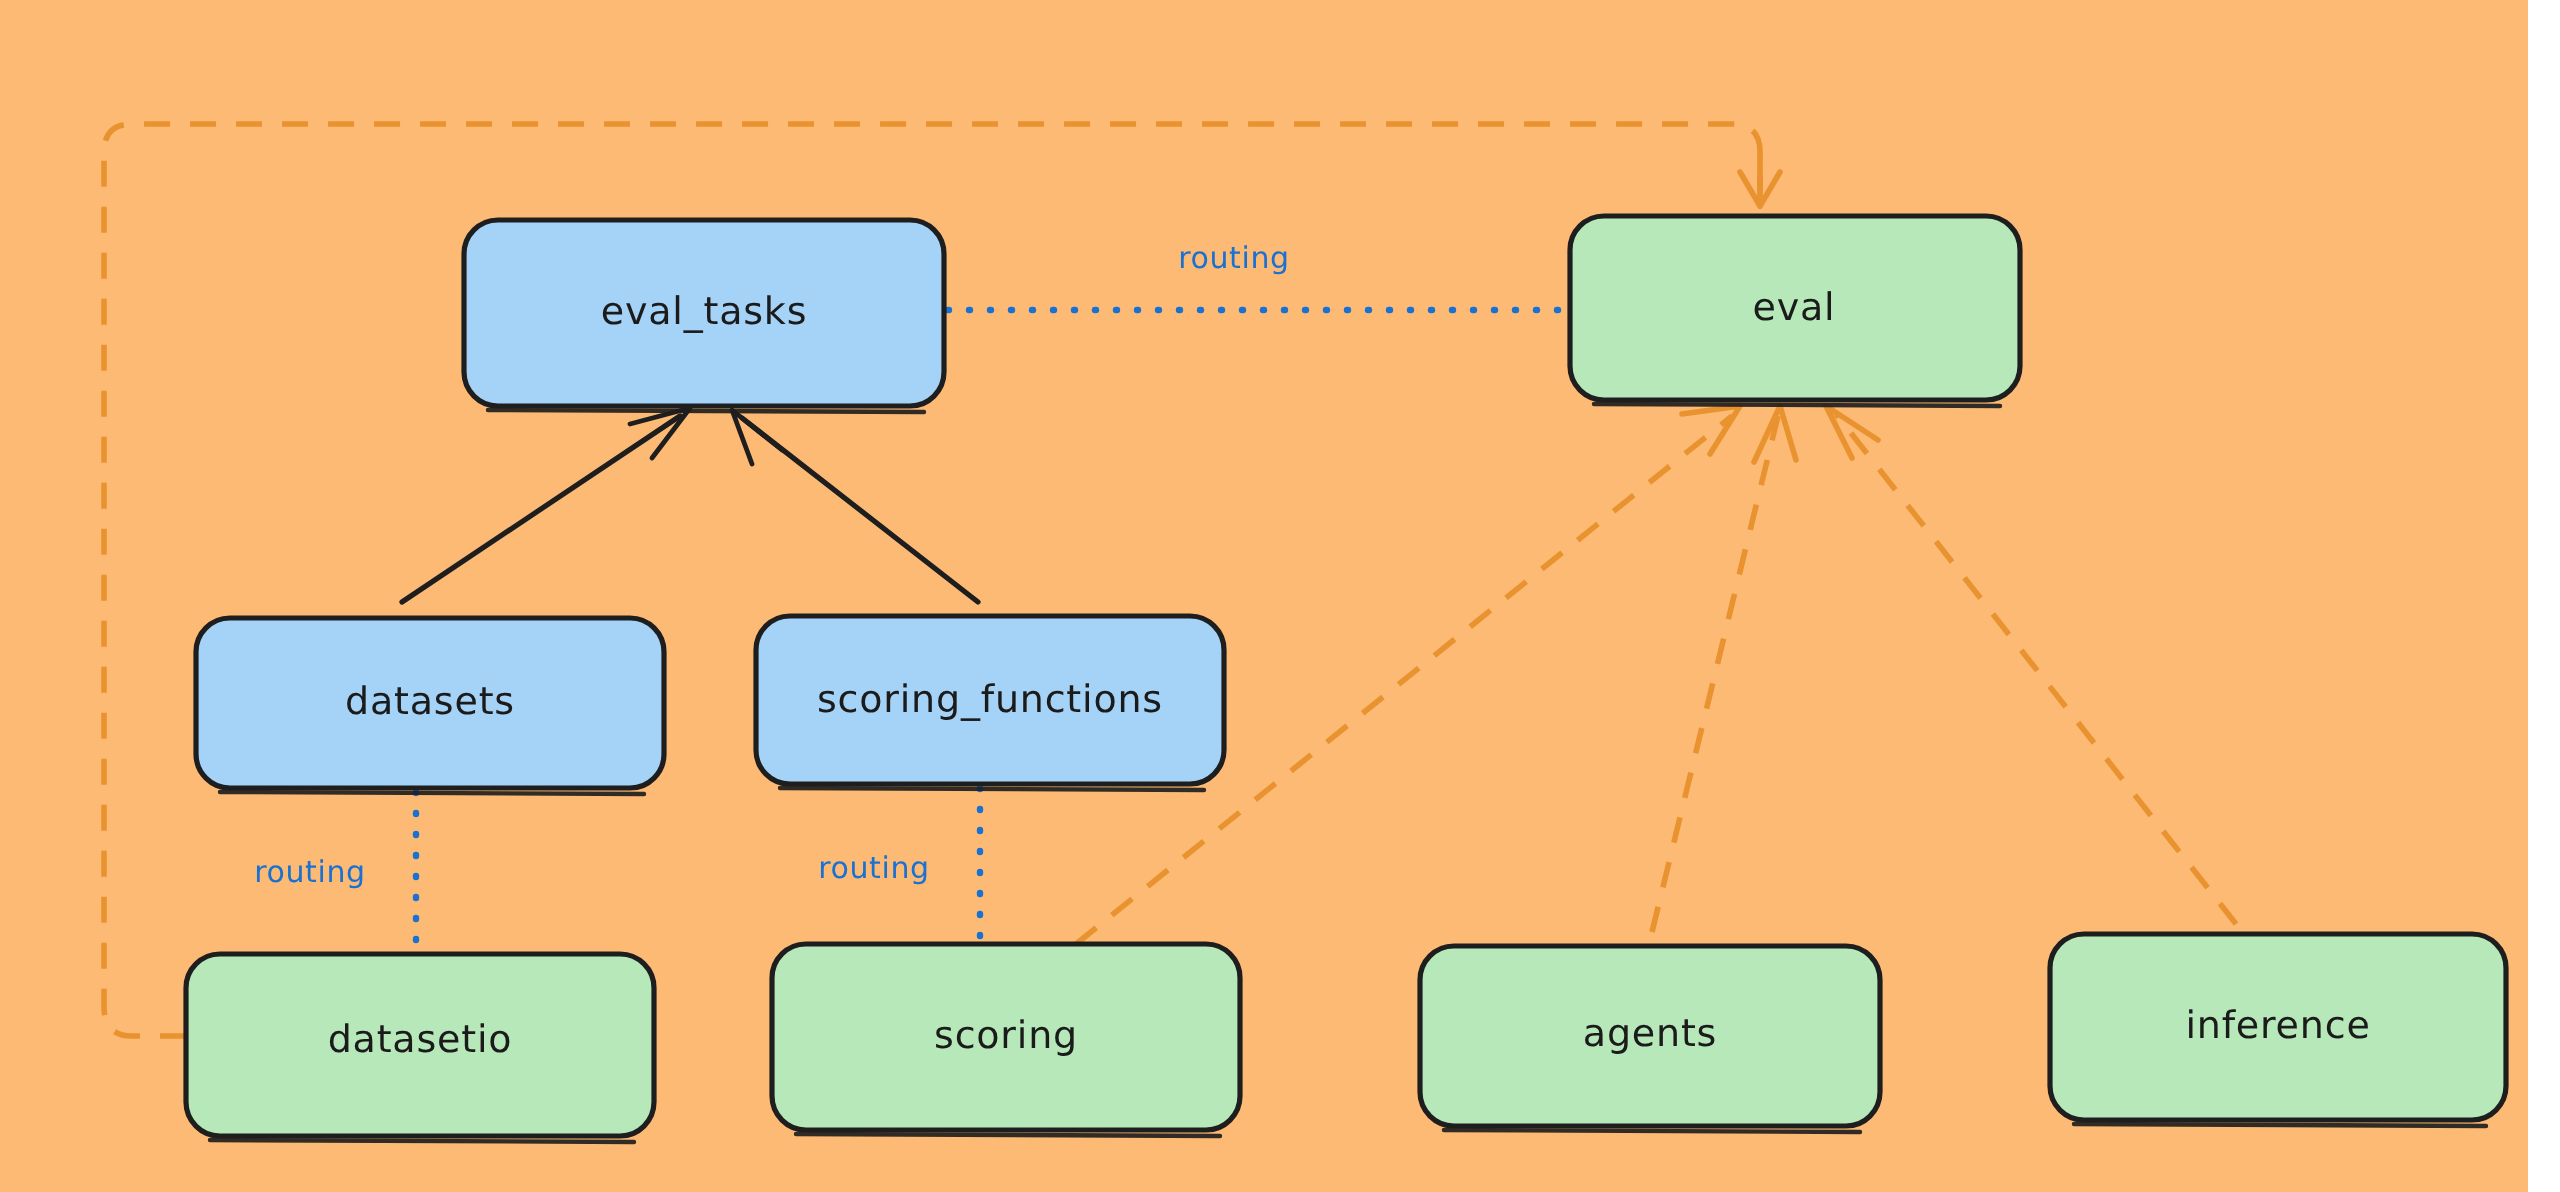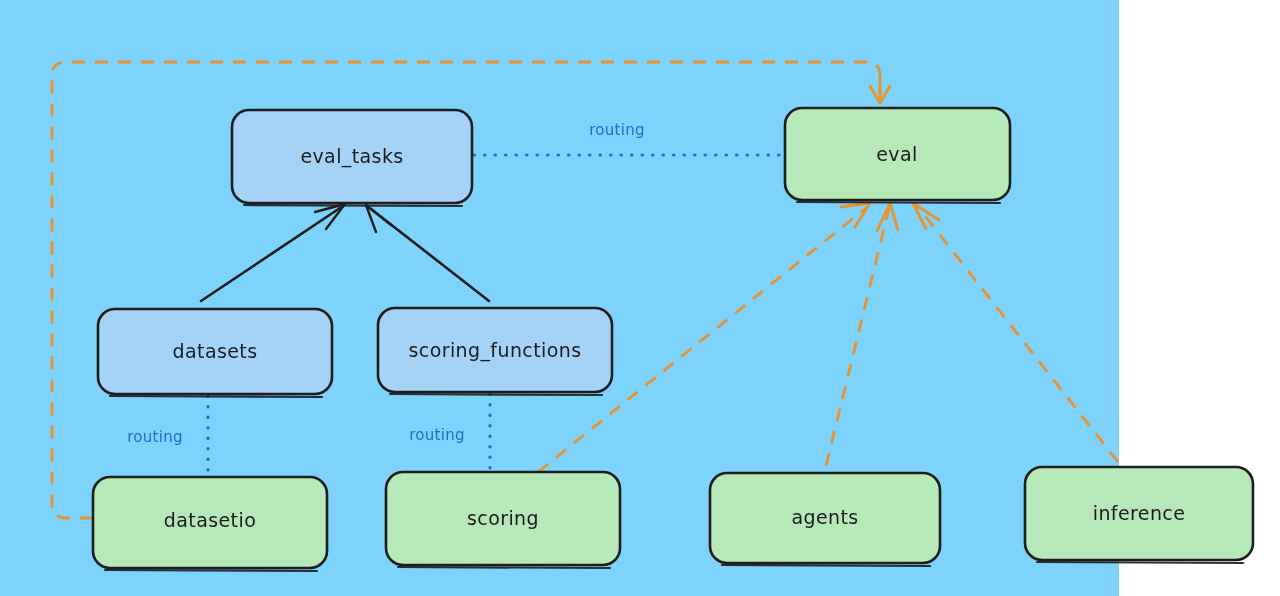--- a/index.html
+++ b/index.html
@@ -9,23 +9,23 @@
     background: #ffffff;
   }
   body {
     width: 1280px;
     height: 596px;
     overflow: hidden;
     font-family: "DejaVu Sans", sans-serif;
   }
   #diagram-root {
     position: relative;
-    width: 1119px;
+    width: 1264px;
     height: 596px;
-    background: #7dd3fc;
+    background: #fdba74;
   }
   #diagram-svg {
     position: absolute;
     left: 0;
     top: 0;
     width: 1280px;
     height: 596px;
   }
   .node-label {
     font-family: "DejaVu Sans", sans-serif;

